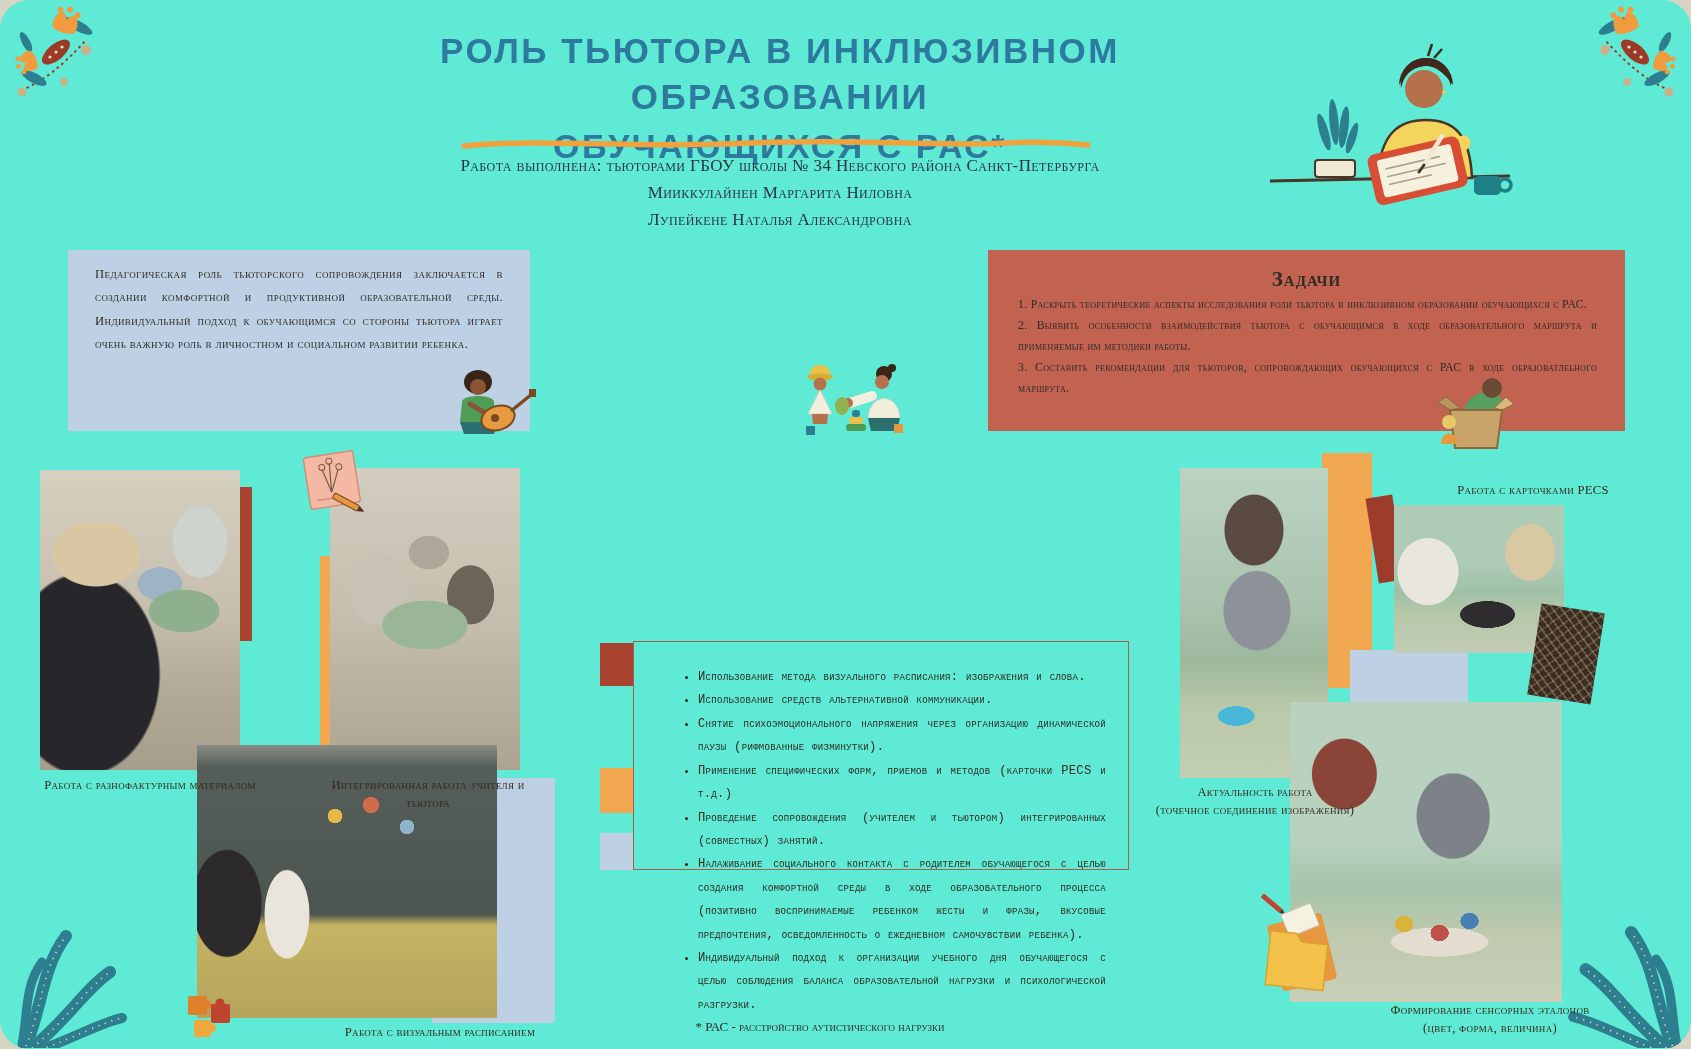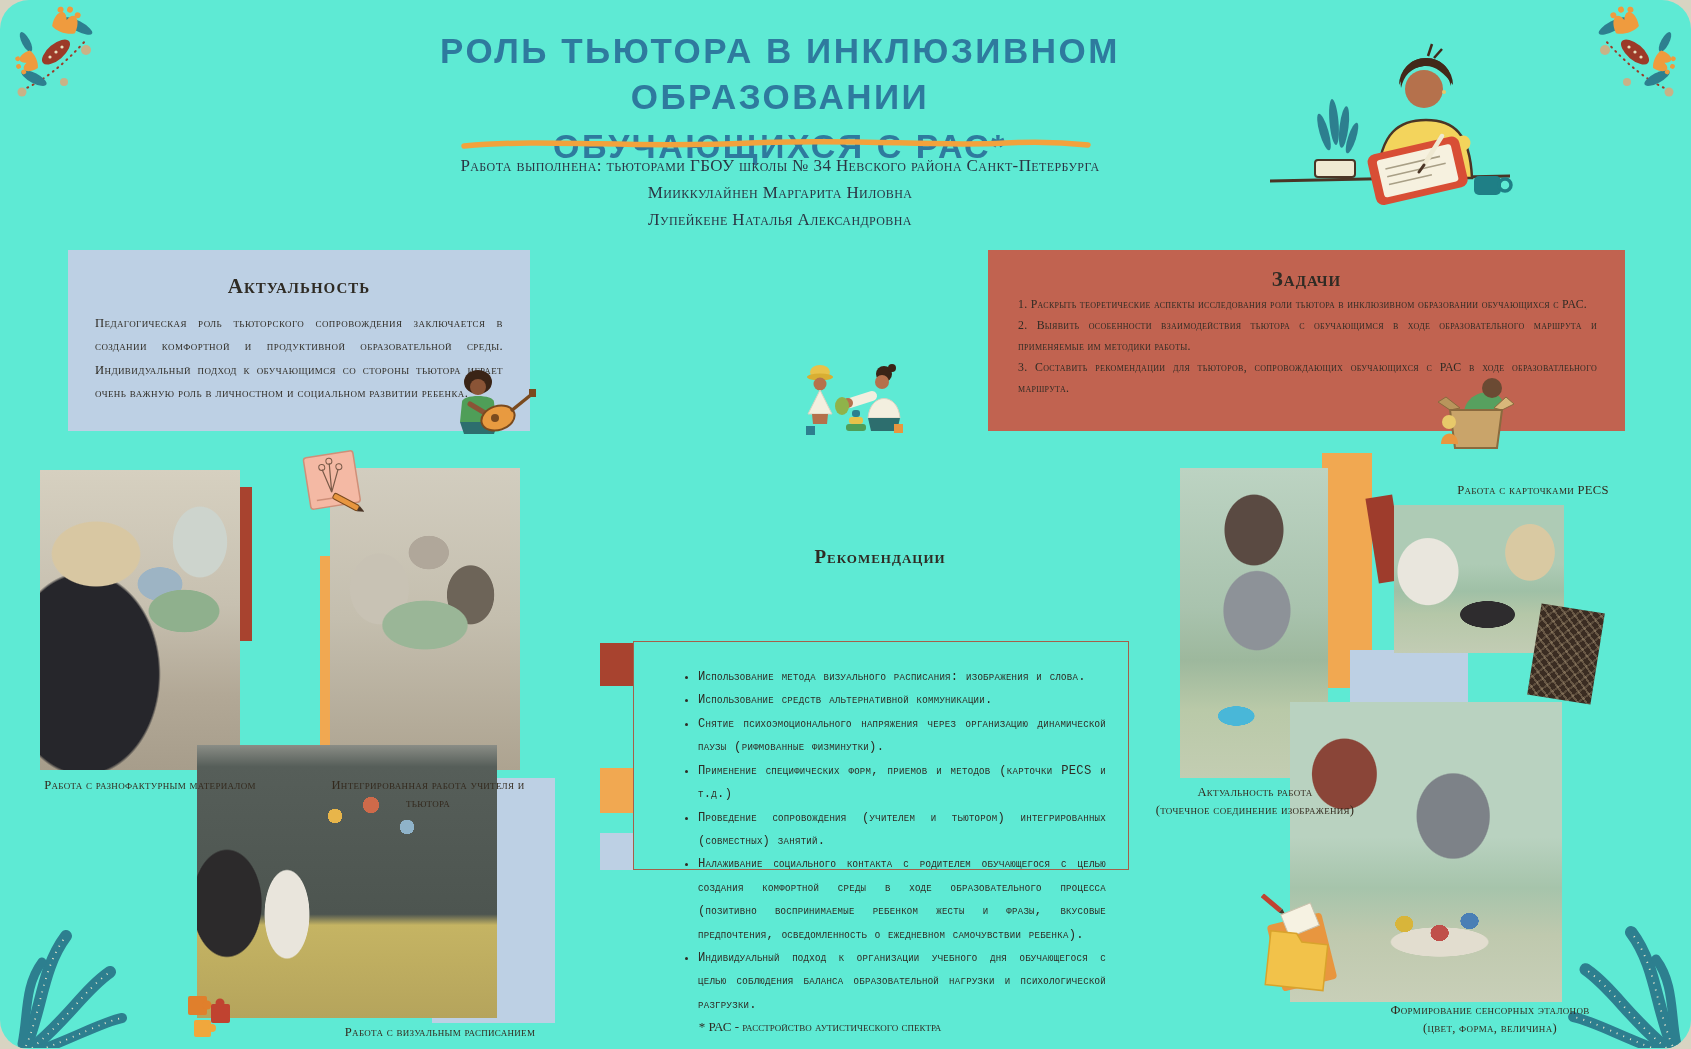--- a/index.html
+++ b/index.html
@@ -198,21 +198,20 @@
     </g>
     <path d="M166,137 L184,108" stroke="#efe9d2" stroke-width="4.5" stroke-linecap="round"></path>
     <path d="M166,137 l-5,7" stroke="#4a3526" stroke-width="3" stroke-linecap="round"></path>
     <g transform="translate(230,158)">
       <rect x="-14" y="-10" width="27" height="19" rx="5" fill="#1f7f86"></rect>
       <circle cx="17" cy="-1" r="6" fill="none" stroke="#1f7f86" stroke-width="3.5"></circle>
     </g>
   </svg>
 
   <div class="abs ibox box-blue">
-    <h2>Актуальность</h2>
     <div class="btxt">Педагогическая роль тьюторского сопровождения заключается в создании комфортной и продуктивной образовательной среды. Индивидуальный подход к обучающимся со стороны тьютора играет очень важную роль в личностном и социальном развитии ребенка.</div>
   </div>
   <svg class="abs illus" style="left:448px;top:368px" width="88" height="76" viewBox="0 0 88 76">
     <ellipse cx="30" cy="14" rx="14" ry="12" fill="#3a2416"></ellipse>
     <circle cx="30" cy="19" r="8" fill="#8a5436"></circle>
     <path d="M14,34 C14,26 46,26 46,34 L48,54 L12,54 Z" fill="#4f9e58"></path>
     <path d="M12,54 h38 l-4,12 h-30 Z" fill="#2d6e6e"></path>
     <path d="M22,36 L42,48" stroke="#8a5436" stroke-width="5" stroke-linecap="round"></path>
     <ellipse cx="50" cy="50" rx="17" ry="12" fill="#e89a40" stroke="#7a4a1e" stroke-width="2" transform="rotate(-18 50 50)"></ellipse>
     <circle cx="47" cy="50" r="4" fill="#7a4a1e"></circle>
@@ -275,21 +274,20 @@
       <circle cx="41" cy="20" r="3" fill="none" stroke="#7a5a48" stroke-width="1"></circle>
       <path d="M14,50 h22" stroke="#cf8f78" stroke-width="1.5"></path>
     </g>
     <g transform="rotate(28 46 54)">
       <rect x="32" y="51" width="28" height="6" rx="2" fill="#e8963f" stroke="#7a4a1e" stroke-width="1"></rect>
       <path d="M60,51 l7,3 l-7,3 Z" fill="#4a3526"></path>
     </g>
   </svg>
   <div class="abs cap cap2">Интегрированная работа учителя и тьютора</div>
 
-  <div class="abs rec-title">Рекомендации</div>
   <div class="abs sq sq-red"></div>
   <div class="abs sq sq-orange"></div>
   <div class="abs sq sq-blue"></div>
   <div class="abs rec-box">
     <ul>
       <li>Использование метода визуального расписания: изображения и слова.</li>
       <li>Использование средств альтернативной коммуникации.</li>
       <li>Снятие психоэмоционального напряжения через организацию динамической паузы (рифмованные физминутки).</li>
       <li>Применение специфических форм, приемов и методов (карточки PECS и т.д.)</li>
       <li>Проведение сопровождения (учителем и тьютором) интегрированных (совместных) занятий.</li>
@@ -303,21 +301,21 @@
   <svg class="abs illus" style="left:186px;top:990px" width="50" height="52" viewBox="0 0 50 52">
     <rect x="2" y="6" width="19" height="19" rx="2" fill="#e07f2c"></rect>
       <circle cx="21" cy="15" r="4.5" fill="#e07f2c"></circle>
     <rect x="25" y="14" width="19" height="19" rx="2" fill="#c04330"></rect>
       <circle cx="34" cy="13" r="4.5" fill="#c04330"></circle>
     <rect x="8" y="30" width="17" height="17" rx="2" fill="#f0a73c"></rect>
       <circle cx="26" cy="38" r="4" fill="#f0a73c"></circle>
   </svg>
   <div class="abs cap cap3">Работа с визуальным расписанием</div>
 
-  <div class="abs footnote">* РАС - расстройство аутистического спектра</div>
+  <div class="abs footnote">* РАС - расстройство аутистического нагрузки</div>
 
   <div class="abs rect r-orange4"></div>
   <div class="abs ph ph4"></div>
   <div class="abs cap cap4">
     <div>Актуальность работа</div>
     <div>(точечное соединение изображения)</div>
   </div>
 
   <div class="abs rect r-darkred5"></div>
   <div class="abs ph ph5"></div>

